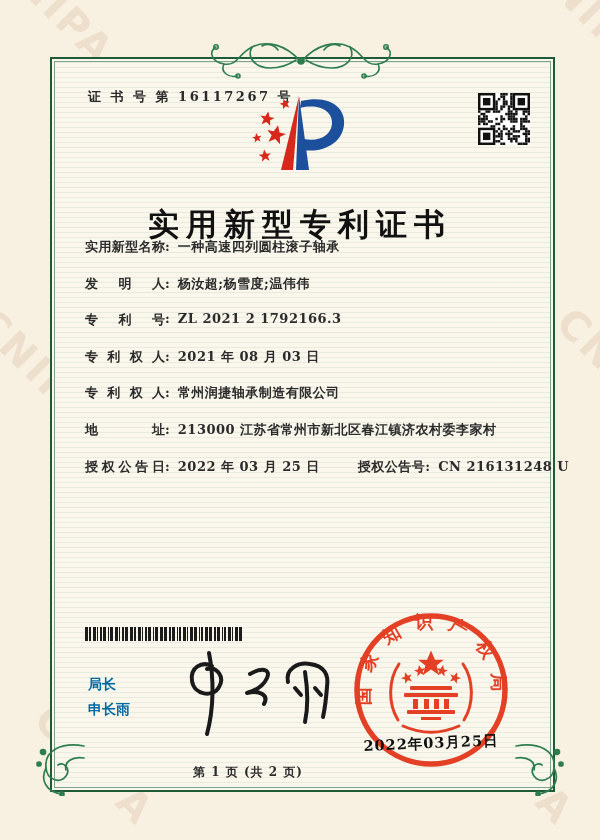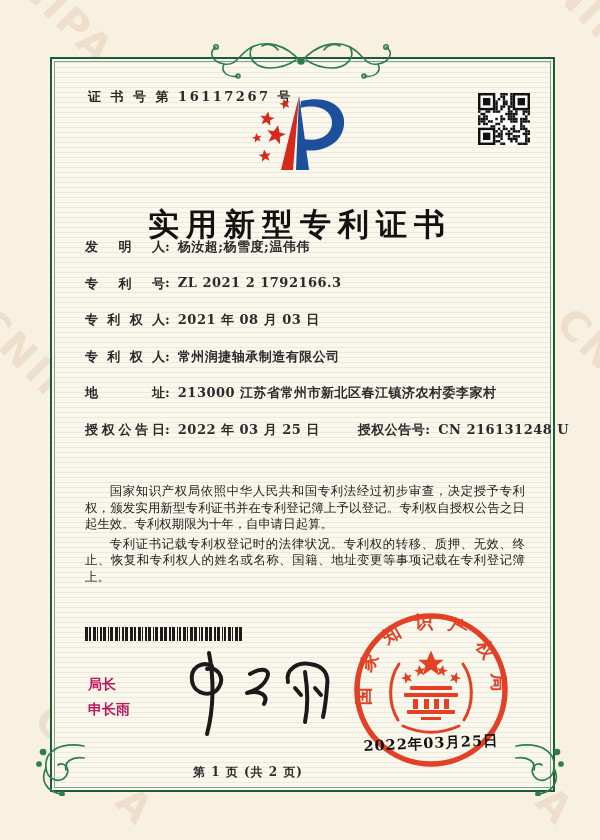--- a/index.html
+++ b/index.html
@@ -54,21 +54,21 @@
   .paras{
     position:absolute;left:85px;top:483px;width:440px;
     font-size:12.4px;line-height:16.5px;color:#222;
     text-align:justify;
   }
   .paras p{margin:0 0 3px 0;text-indent:2em;}
   .barcode{position:absolute;left:85px;top:627px;width:158px;height:14px;}
   .officer{
     position:absolute;left:88px;top:672px;
     font-family:"DejaVu Sans","Liberation Sans",sans-serif;
-    font-size:14px;font-weight:600;color:#be185d;line-height:25px;
+    font-size:14px;font-weight:600;color:#0369a1;line-height:25px;
   }
   .signature{position:absolute;left:172px;top:646px;width:180px;height:95px;}
   .seal{position:absolute;left:352px;top:611px;width:158px;height:158px;opacity:0.93;z-index:4;}
   .seal-date{
     position:absolute;left:348px;top:734px;width:166px;text-align:center;
     font-size:14.5px;font-weight:bold;color:#111;letter-spacing:1px;
     transform:rotate(-2.5deg);z-index:5;
   }
   .page-num{
     position:absolute;left:0;top:764px;width:496px;text-align:center;
@@ -319,43 +319,42 @@
         <rect x="16" y="2" width="3" height="3" fill="#111"></rect>
         <rect x="0" y="14" width="7" height="7" fill="#111"></rect>
         <rect x="1" y="15" width="5" height="5" fill="#fff"></rect>
         <rect x="2" y="16" width="3" height="3" fill="#111"></rect>
       </svg>
 
     <div class="title">实用新型专利证书</div>
 
     <div class="fields">
       <div class="frow">
+        <span class="flabel">实用新型名称</span><span class="fcolon">:</span><span class="fvalue">一种高速四列圆柱滚子轴承</span>
+      </div>
+      <div class="frow">
         <span class="flabel">发明人</span><span class="fcolon">:</span><span class="fvalue">杨汝超;杨雪度;温伟伟</span>
       </div>
       <div class="frow">
         <span class="flabel">专利号</span><span class="fcolon">:</span><span class="fvalue">ZL 2021 2 1792166.3</span>
       </div>
       <div class="frow">
         <span class="flabel">专利权人</span><span class="fcolon">:</span><span class="fvalue">2021 年 08 月 03 日</span>
       </div>
       <div class="frow">
         <span class="flabel">专利权人</span><span class="fcolon">:</span><span class="fvalue">常州润捷轴承制造有限公司</span>
       </div>
       <div class="frow">
         <span class="flabel">地址</span><span class="fcolon">:</span><span class="fvalue">213000 江苏省常州市新北区春江镇济农村委李家村</span>
       </div>
       <div class="frow">
         <span class="flabel">授权公告日</span><span class="fcolon">:</span><span class="fvalue">2022 年 03 月 25 日</span><span class="fvalue fpair2">授权公告号</span><span class="fcolon">:</span><span class="fvalue">CN 216131248 U</span>
       </div>
     </div>
 
-    <div class="paras">
-      <p>国家知识产权局依照中华人民共和国专利法经过初步审查，决定授予专利权，颁发实用新型专利证书并在专利登记簿上予以登记。专利权自授权公告之日起生效。专利权期限为十年，自申请日起算。</p>
-      <p>专利证书记载专利权登记时的法律状况。专利权的转移、质押、无效、终止、恢复和专利权人的姓名或名称、国籍、地址变更等事项记载在专利登记簿上。</p>
-    </div>
 
     <svg class="barcode" id="barcode-svg" viewBox="0 0 158 14" preserveAspectRatio="none">
         <rect x="0" y="0" width="3" height="14" fill="#1b1b1b"></rect>
         <rect x="4" y="0" width="2" height="14" fill="#1b1b1b"></rect>
         <rect x="8" y="0" width="3" height="14" fill="#1b1b1b"></rect>
         <rect x="12" y="0" width="1" height="14" fill="#1b1b1b"></rect>
         <rect x="15" y="0" width="2" height="14" fill="#1b1b1b"></rect>
         <rect x="18" y="0" width="3" height="14" fill="#1b1b1b"></rect>
         <rect x="23" y="0" width="1" height="14" fill="#1b1b1b"></rect>
         <rect x="25" y="0" width="3" height="14" fill="#1b1b1b"></rect>

